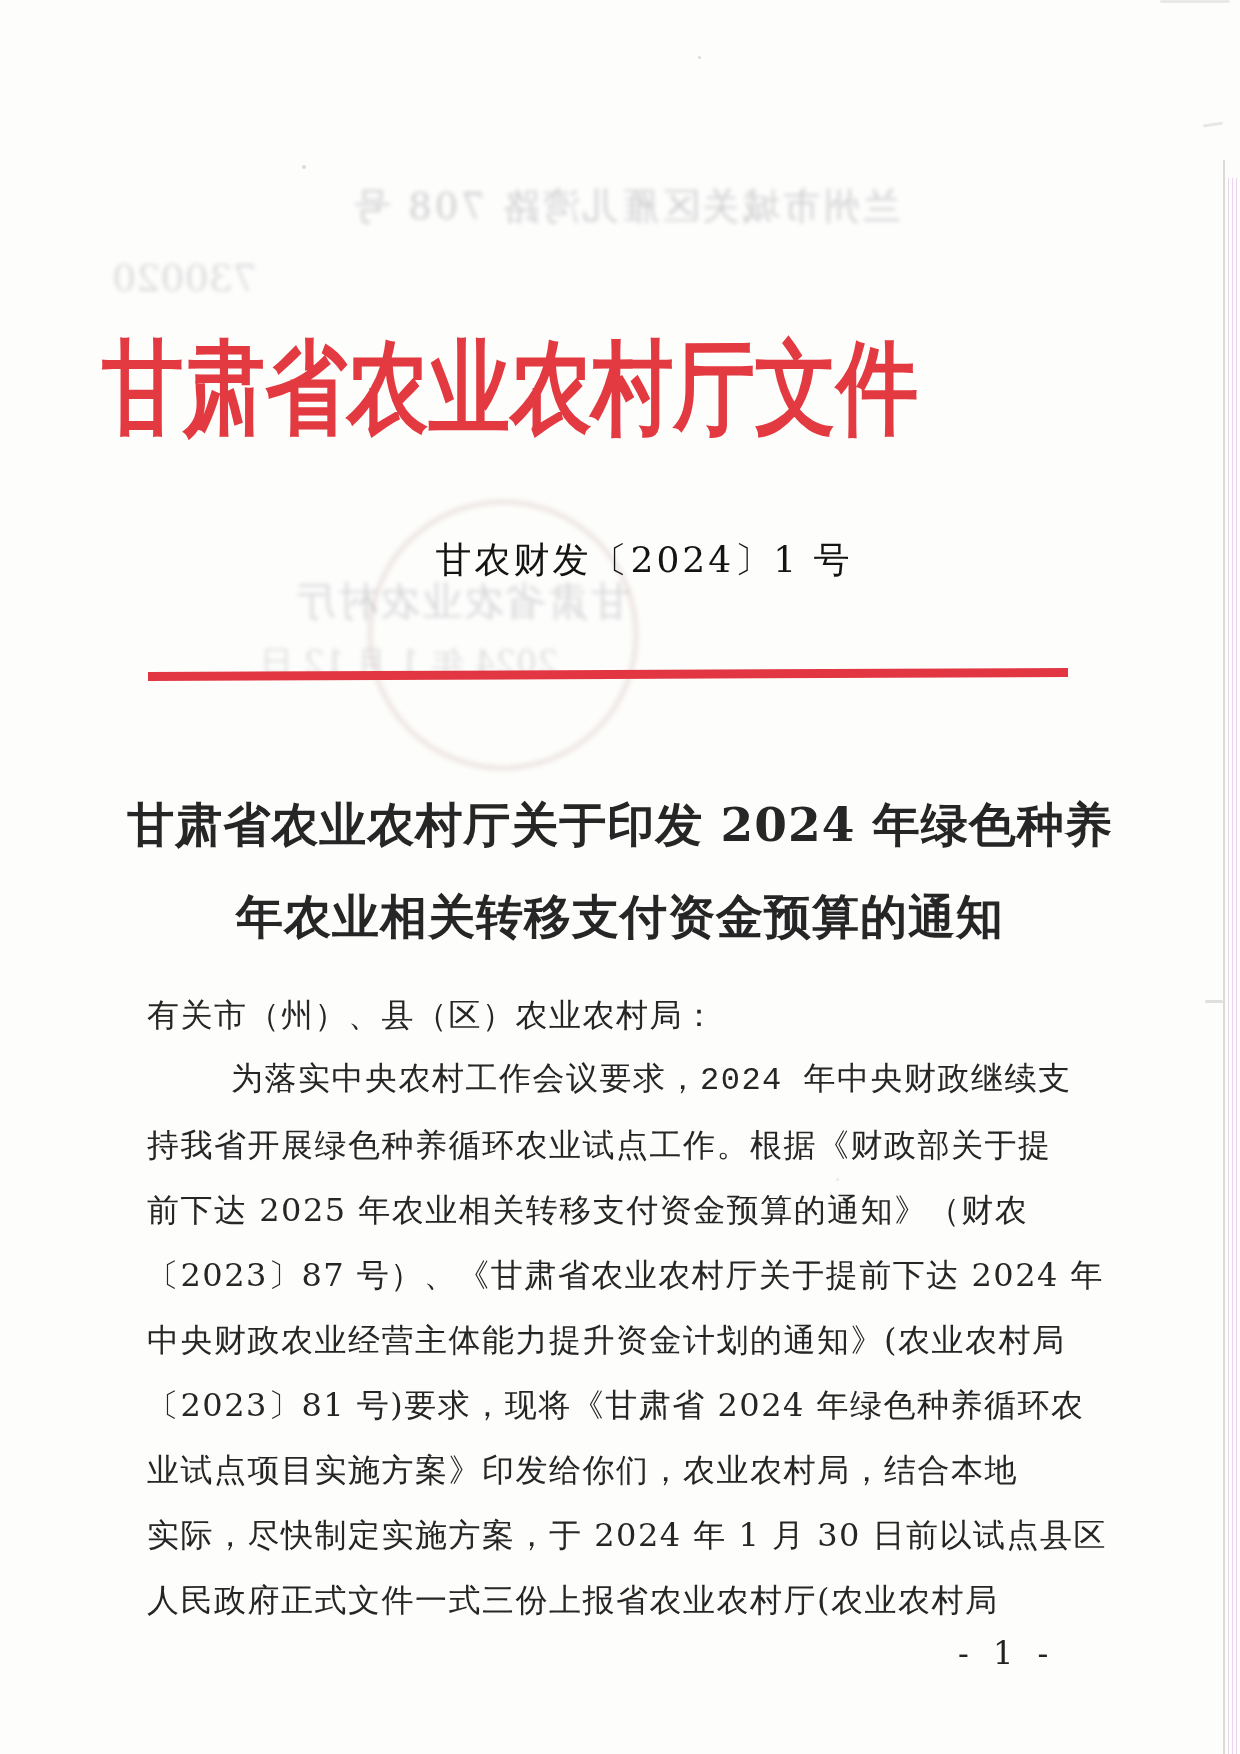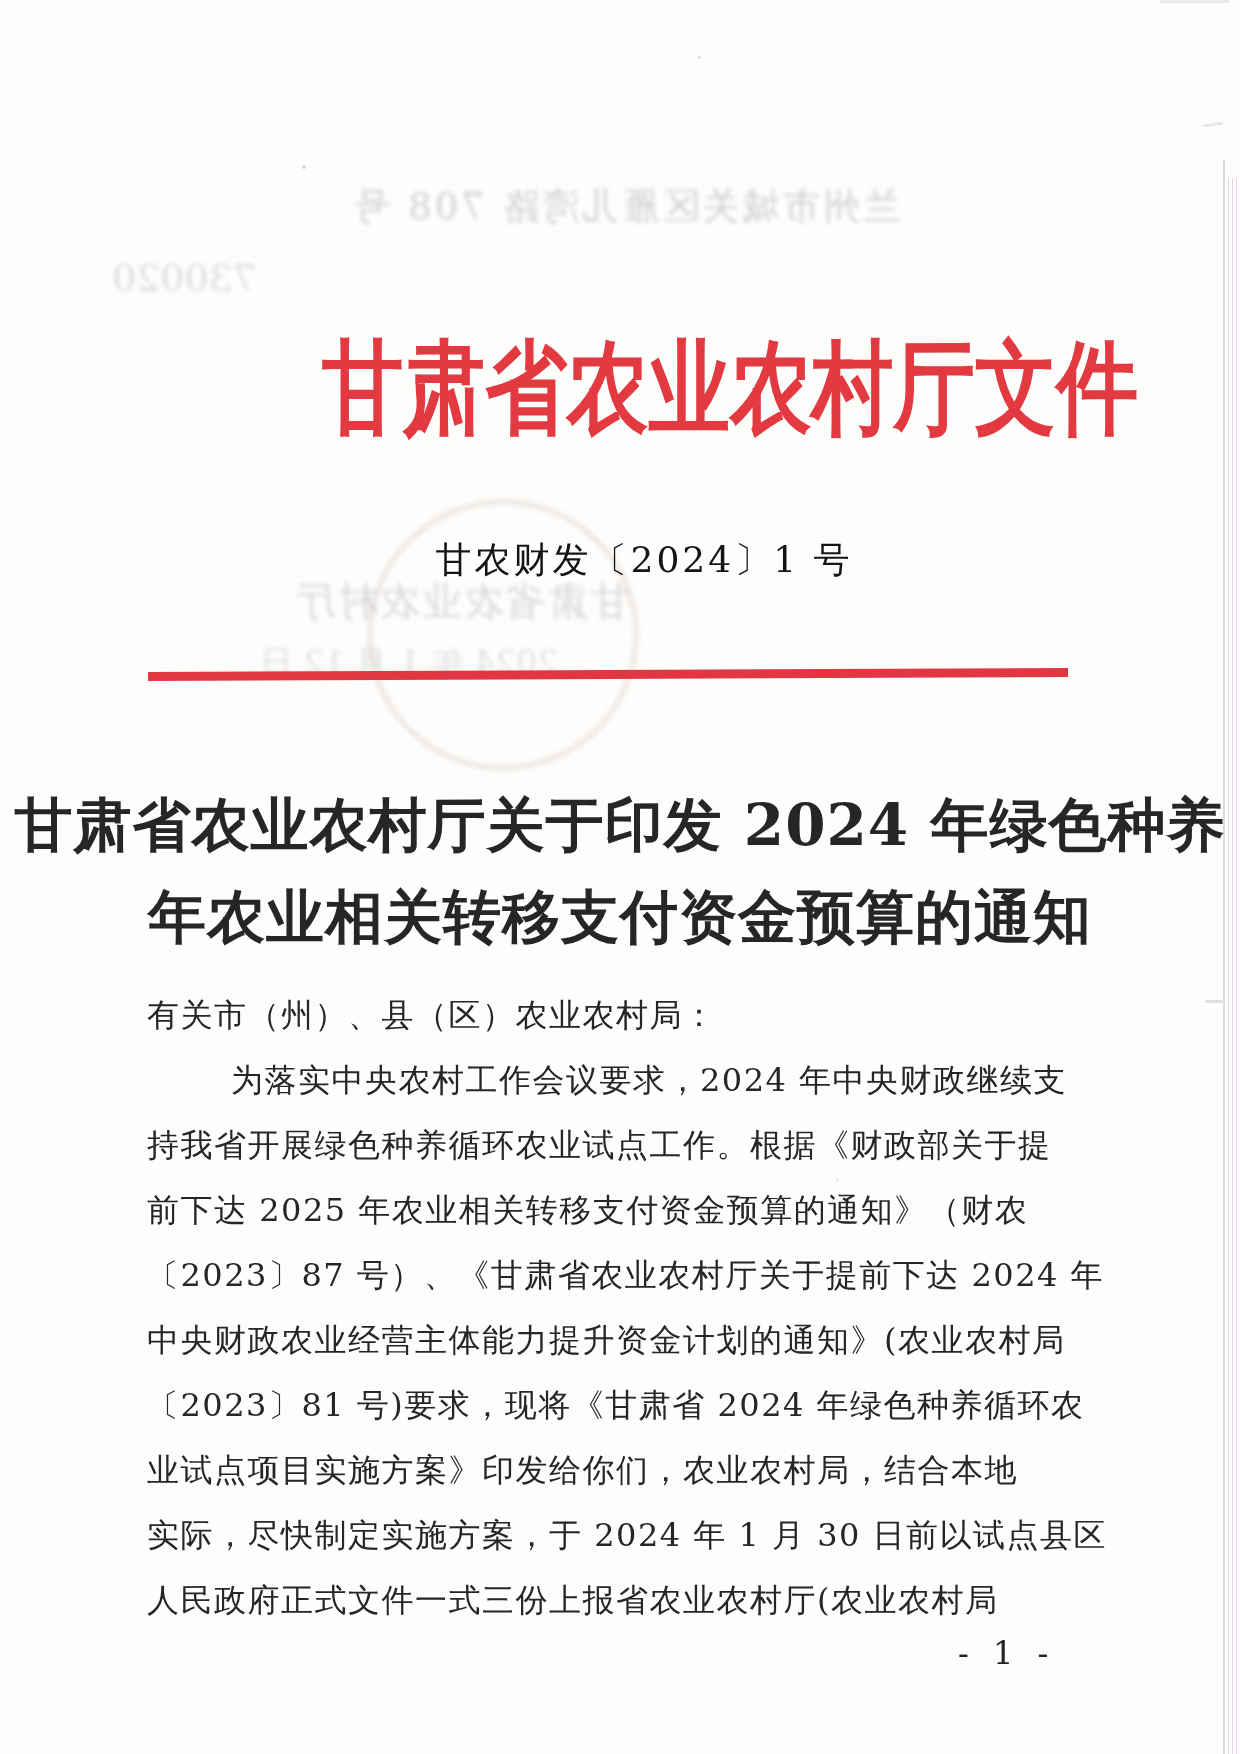--- a/index.html
+++ b/index.html
@@ -28,21 +28,21 @@
     border:4px solid #bfa49b; border-radius:50%;
     opacity:.32; filter:blur(2.5px);
     pointer-events:none;
   }
   .ghost-seal1 { top:574px; left:318px; width:312px; font-size:40px; opacity:.24; text-align:center; letter-spacing:2px; }
   .ghost-seal2 { top:641px; left:318px; width:240px; font-size:33px; opacity:.20; }
 
   
   .agency-title {
     position:absolute; top:332px; left:0; width:100%;
-    text-align:right;
+    text-align:left;
     color:#e23a40;
     font-weight:bold;
     font-size:102px; line-height:1.08;
     white-space:nowrap;
     z-index:2;
   }
   .agency-title .squeeze { display:inline-block; transform:scaleX(0.80); transform-origin:center; }
 
   .doc-number {
     position:absolute; top:536px; left:0; width:100%;
@@ -57,37 +57,37 @@
     width:920px; height:9px;
     background:#e23643;
     transform:rotate(-0.25deg);
     z-index:2;
   }
 
   
   .doc-title {
     position:absolute; top:779px; left:0; width:100%;
     text-align:center;
-    font-size:58px; font-weight:bold;
+    font-size:47px; font-weight:bold;
     color:#262626;
     line-height:92px;
     letter-spacing:1px;
     z-index:2;
   }
 
   
   .body-text {
     position:absolute; top:983px; left:147px; width:985px;
     font-size:32px; color:#262626;
     line-height:65px;
     letter-spacing:1.5px;
     white-space:nowrap;
     z-index:2;
   }
-  .body-line.indent { padding-left:84px; }
+  .body-line.indent { padding-left:84px;font-family:Liberation Mono, monospace; }
 
   .page-num {
     position:absolute; top:1634px; left:958px;
     font-size:32px; color:#222;
     letter-spacing:7px;
     z-index:2;
   }
 
   
   .edge-gray {

